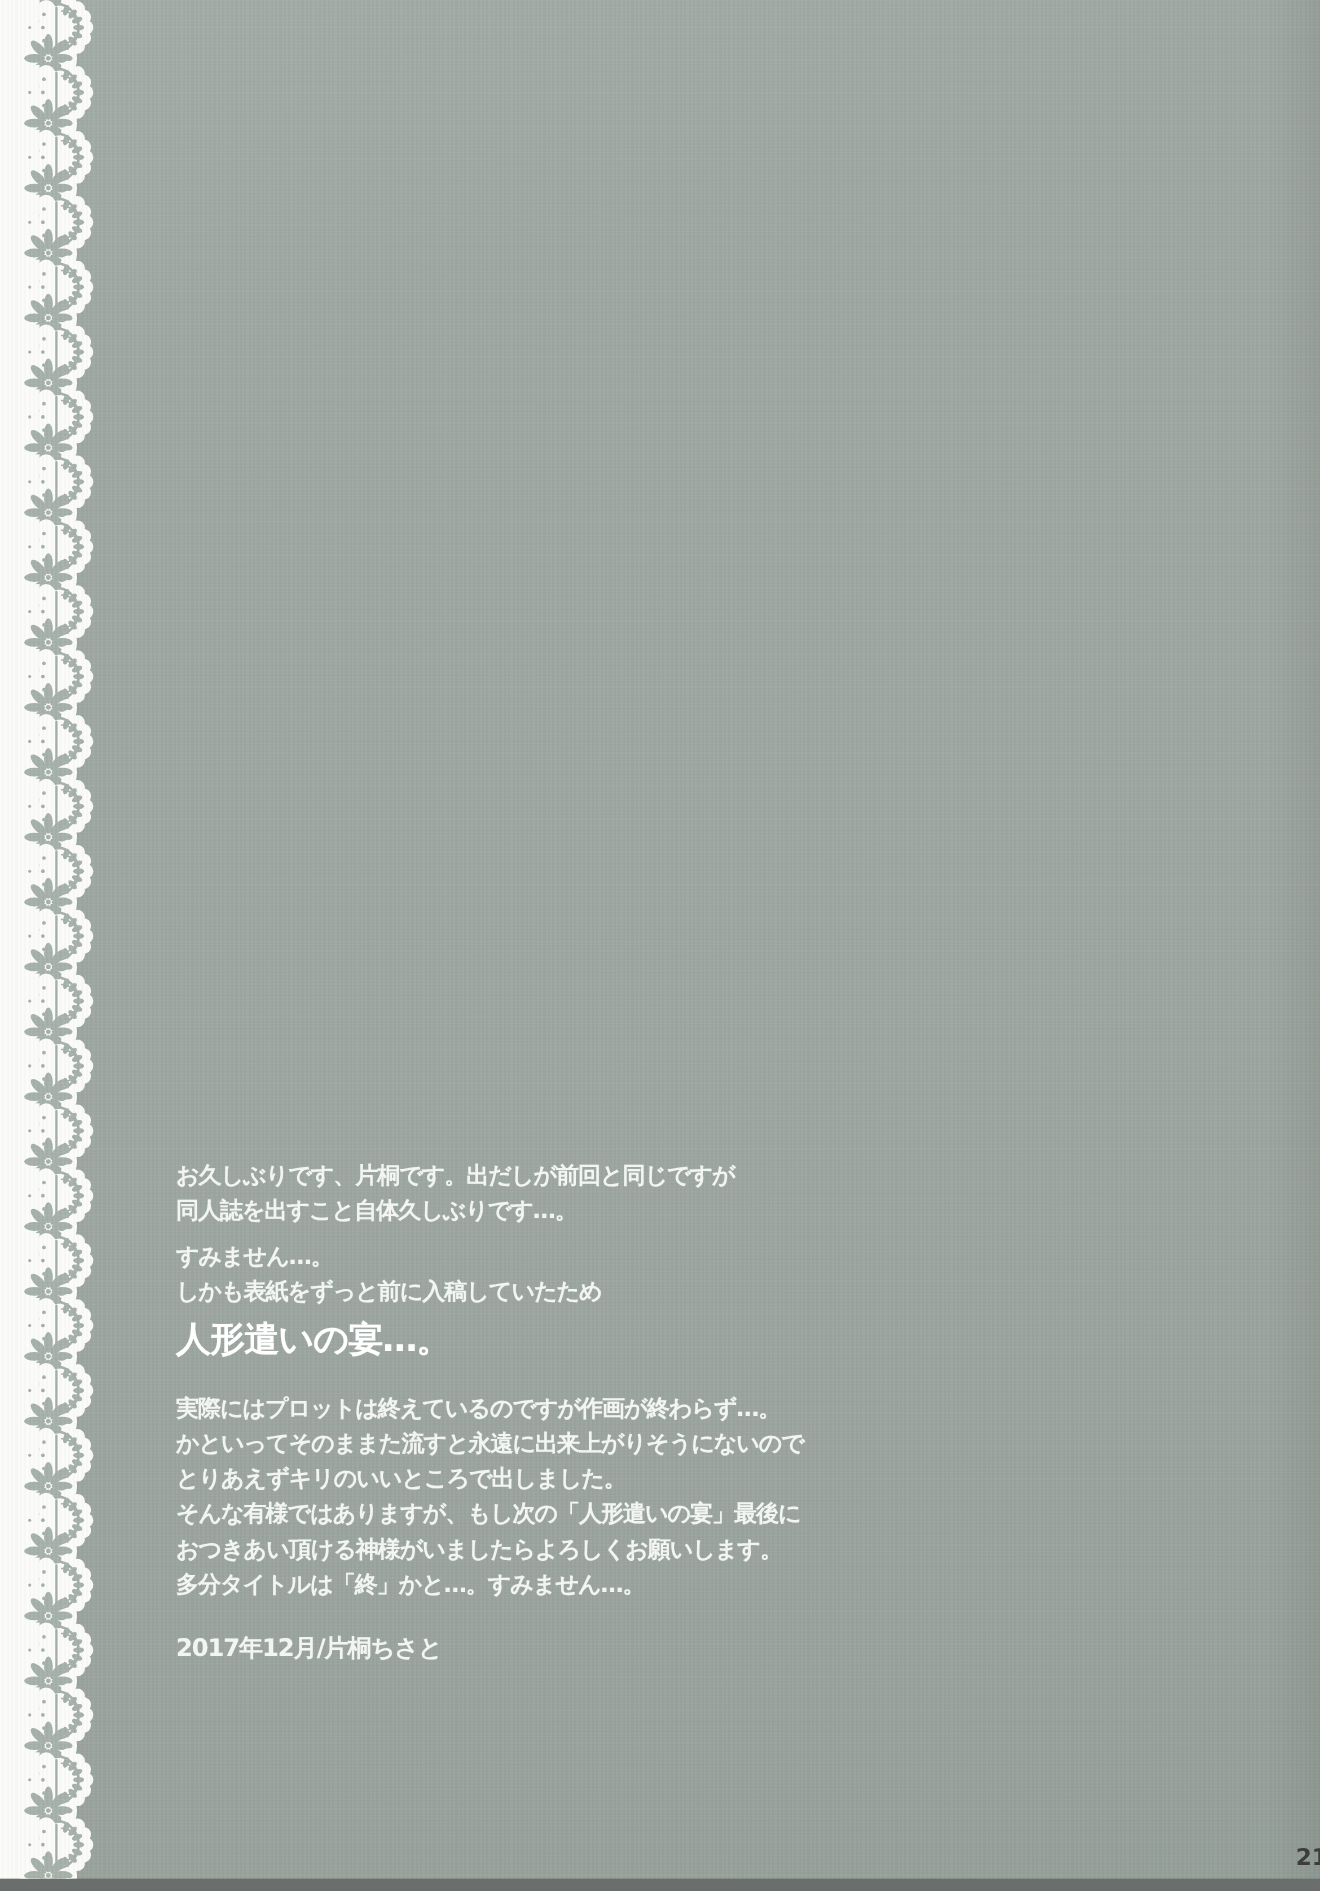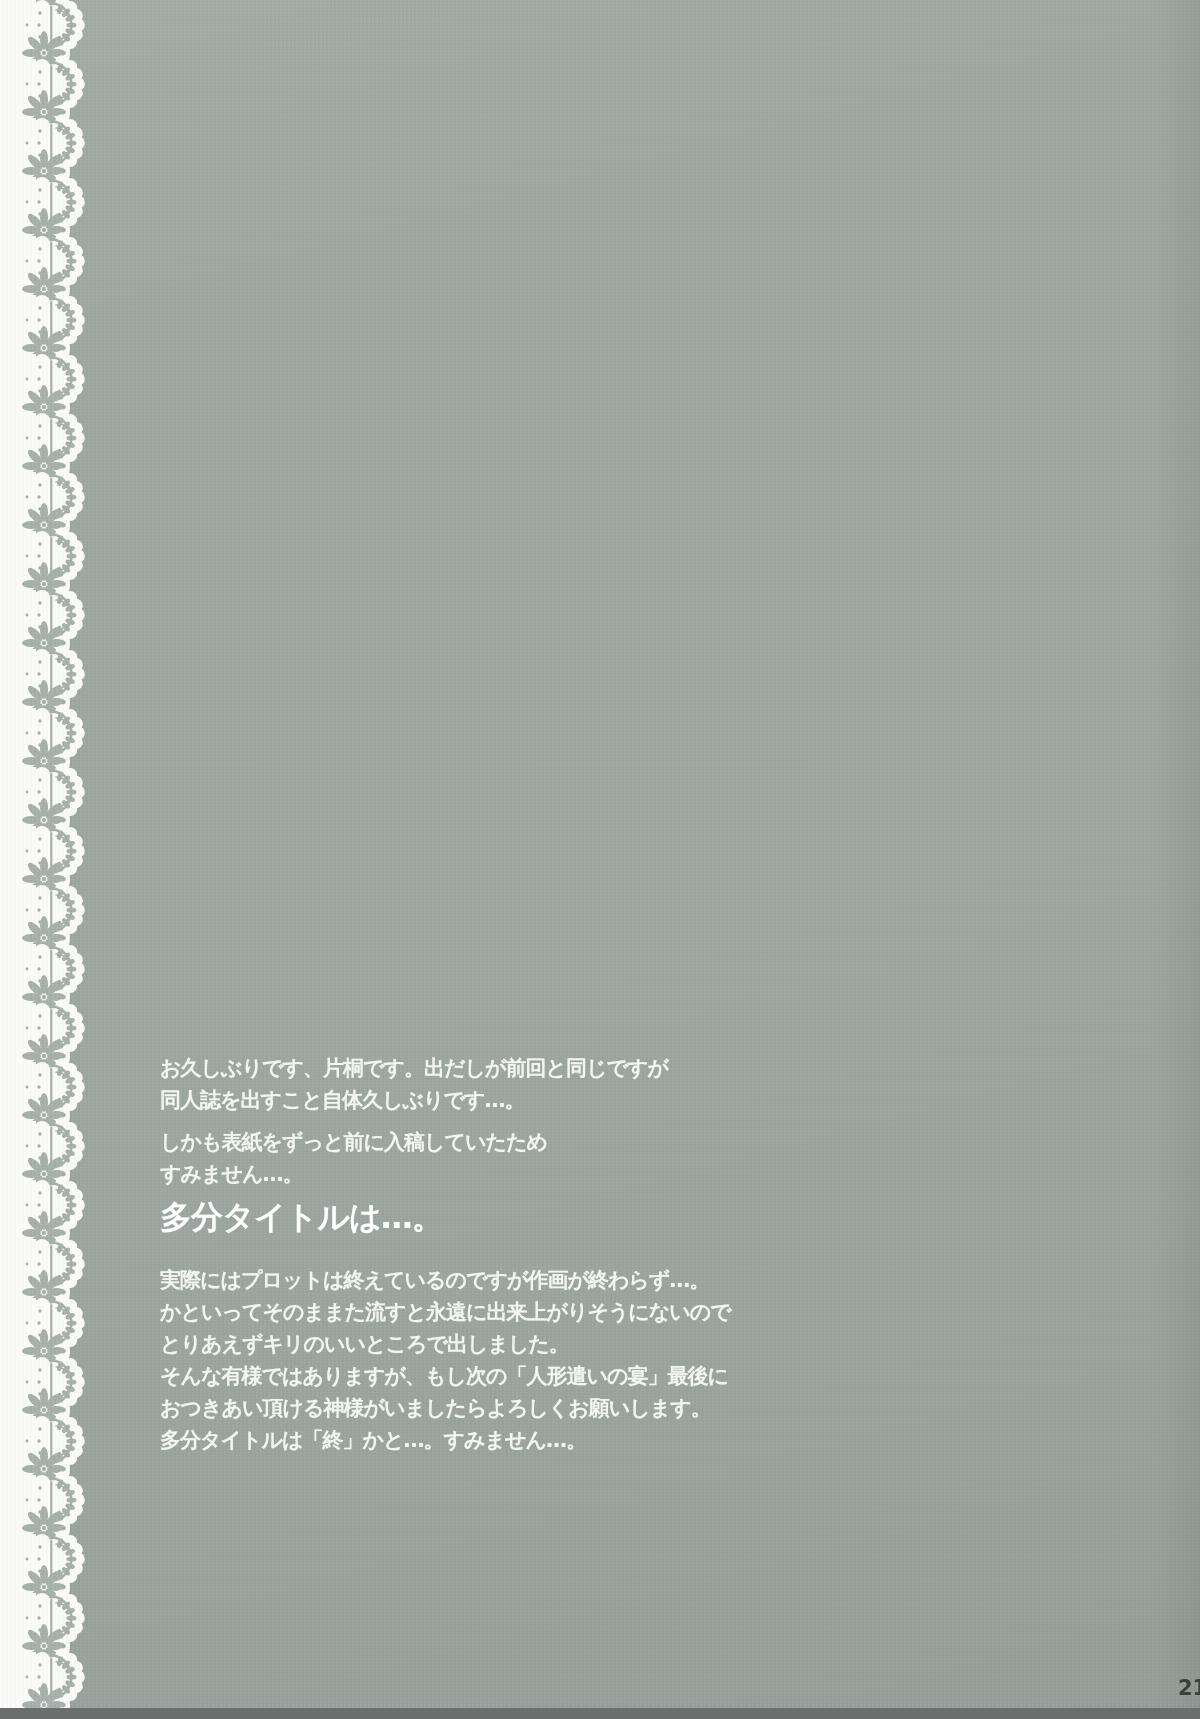--- a/index.html
+++ b/index.html
@@ -175,29 +175,30 @@
 
   <div class="texture"></div>
   <div class="edge-shade"></div>
 
   <div class="afterword">
     <p>
       <span class="line">お久しぶりです、片桐です。出だしが前回と同じですが</span>
       <span class="line">同人誌を出すこと自体久しぶりです…。</span>
     </p>
     <p class="gap-sm">
+      <span class="line">すみません…。</span>
       <span class="line">しかも表紙をずっと前に入稿していたため</span>
-      <span class="line">すみません…。</span>
     </p>
-    <h2>多分タイトルは…。</h2>
+    <h2>人形遣いの宴…。</h2>
     <p class="gap-xs">
       <span class="line">実際にはプロットは終えているのですが作画が終わらず…。</span>
       <span class="line">かといってそのままた流すと永遠に出来上がりそうにないので</span>
       <span class="line">とりあえずキリのいいところで出しました。</span>
       <span class="line">そんな有様ではありますが、もし次の「人形遣いの宴」最後に</span>
       <span class="line">おつきあい頂ける神様がいましたらよろしくお願いします。</span>
       <span class="line">多分タイトルは「終」かと…。すみません…。</span>
     </p>
+    <p class="signature">2017年12月/片桐ちさと</p>
   </div>
 
   <div class="pagenum">21</div>
 
 </div>
 
 </body></html>

